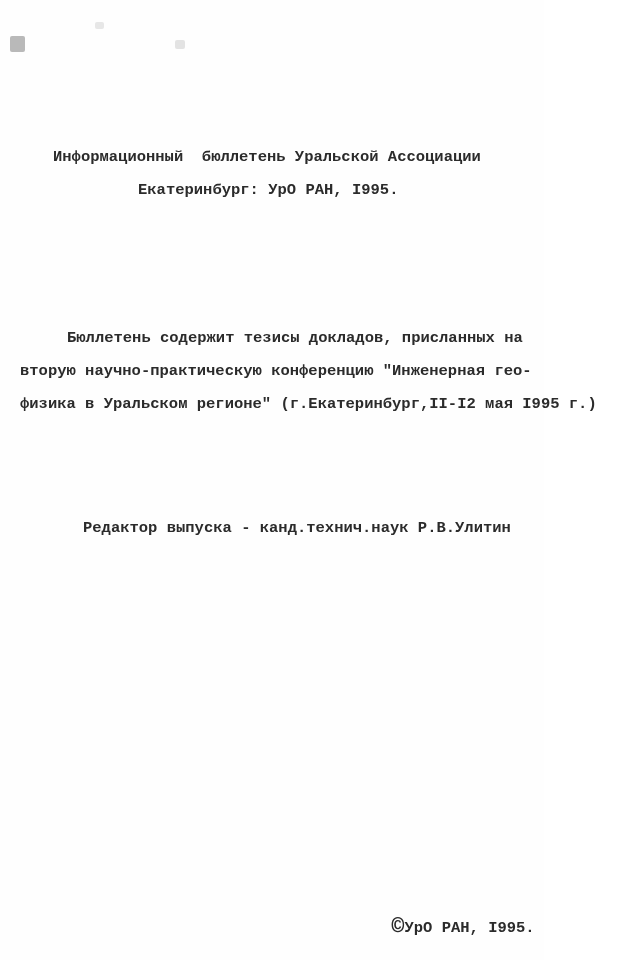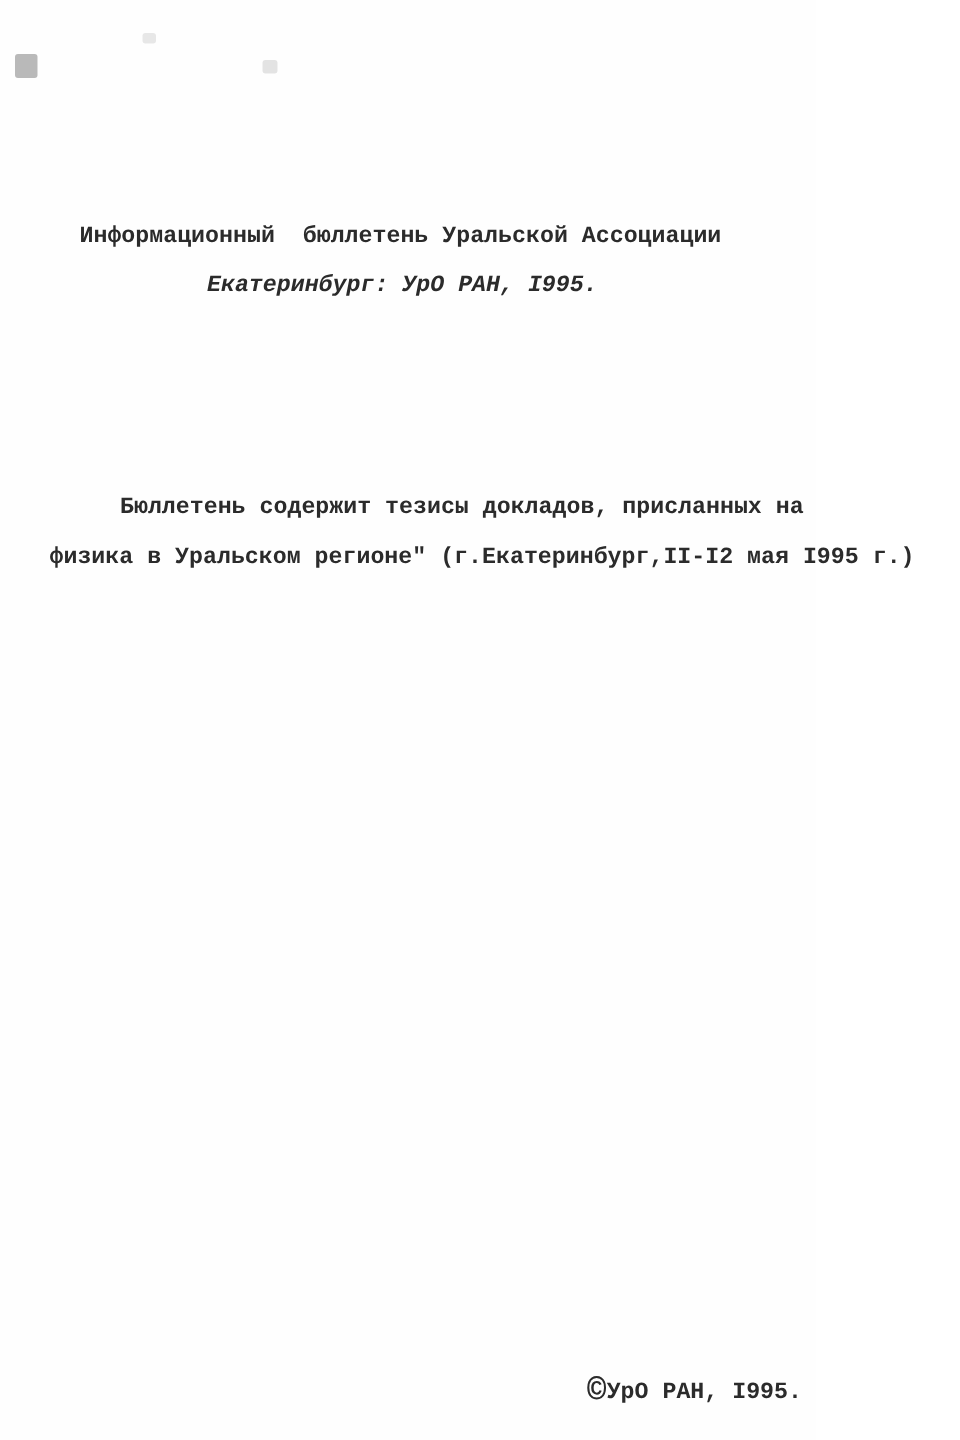--- a/index.html
+++ b/index.html
@@ -24,25 +24,24 @@
   .line {
     white-space: pre;
   }
   .imprint-block {
     position: absolute;
     left: 53px;
     top: 141px;
   }
   .imprint-publisher {
     margin-left: 85px;
-    font-style: italic;
   }
   .abstract-block {
     position: absolute;
-    left: 33px;
+    left: 20px;
     top: 322px;
   }
   .abstract-first {
     margin-left: 47px;
   }
   .editor-block {
     position: absolute;
     left: 83px;
     top: 512px;
   }
@@ -76,21 +75,25 @@
   <div class="smudge smudge-2"></div>
   <div class="smudge smudge-3"></div>
 
   <div class="imprint-block">
     <div class="line">Информационный  бюллетень Уральской Ассоциации</div>
     <div class="line imprint-publisher">Екатеринбург: УрО РАН, I995.</div>
   </div>
 
   <div class="abstract-block">
     <div class="line abstract-first">Бюллетень содержит тезисы докладов, присланных на</div>
+    <div class="line">вторую научно-практическую конференцию "Инженерная гео-</div>
     <div class="line">физика в Уральском регионе" (г.Екатеринбург,II-I2 мая I995 г.)</div>
   </div>
 
+  <div class="editor-block">
+    <div class="line">Редактор выпуска - канд.технич.наук Р.В.Улитин</div>
+  </div>
 
   <div class="copyright-block">
     <span class="copyright-symbol">©</span><span class="copyright-text">УрО РАН, I995.</span>
   </div>
 
 </div>
 
 </body></html>

